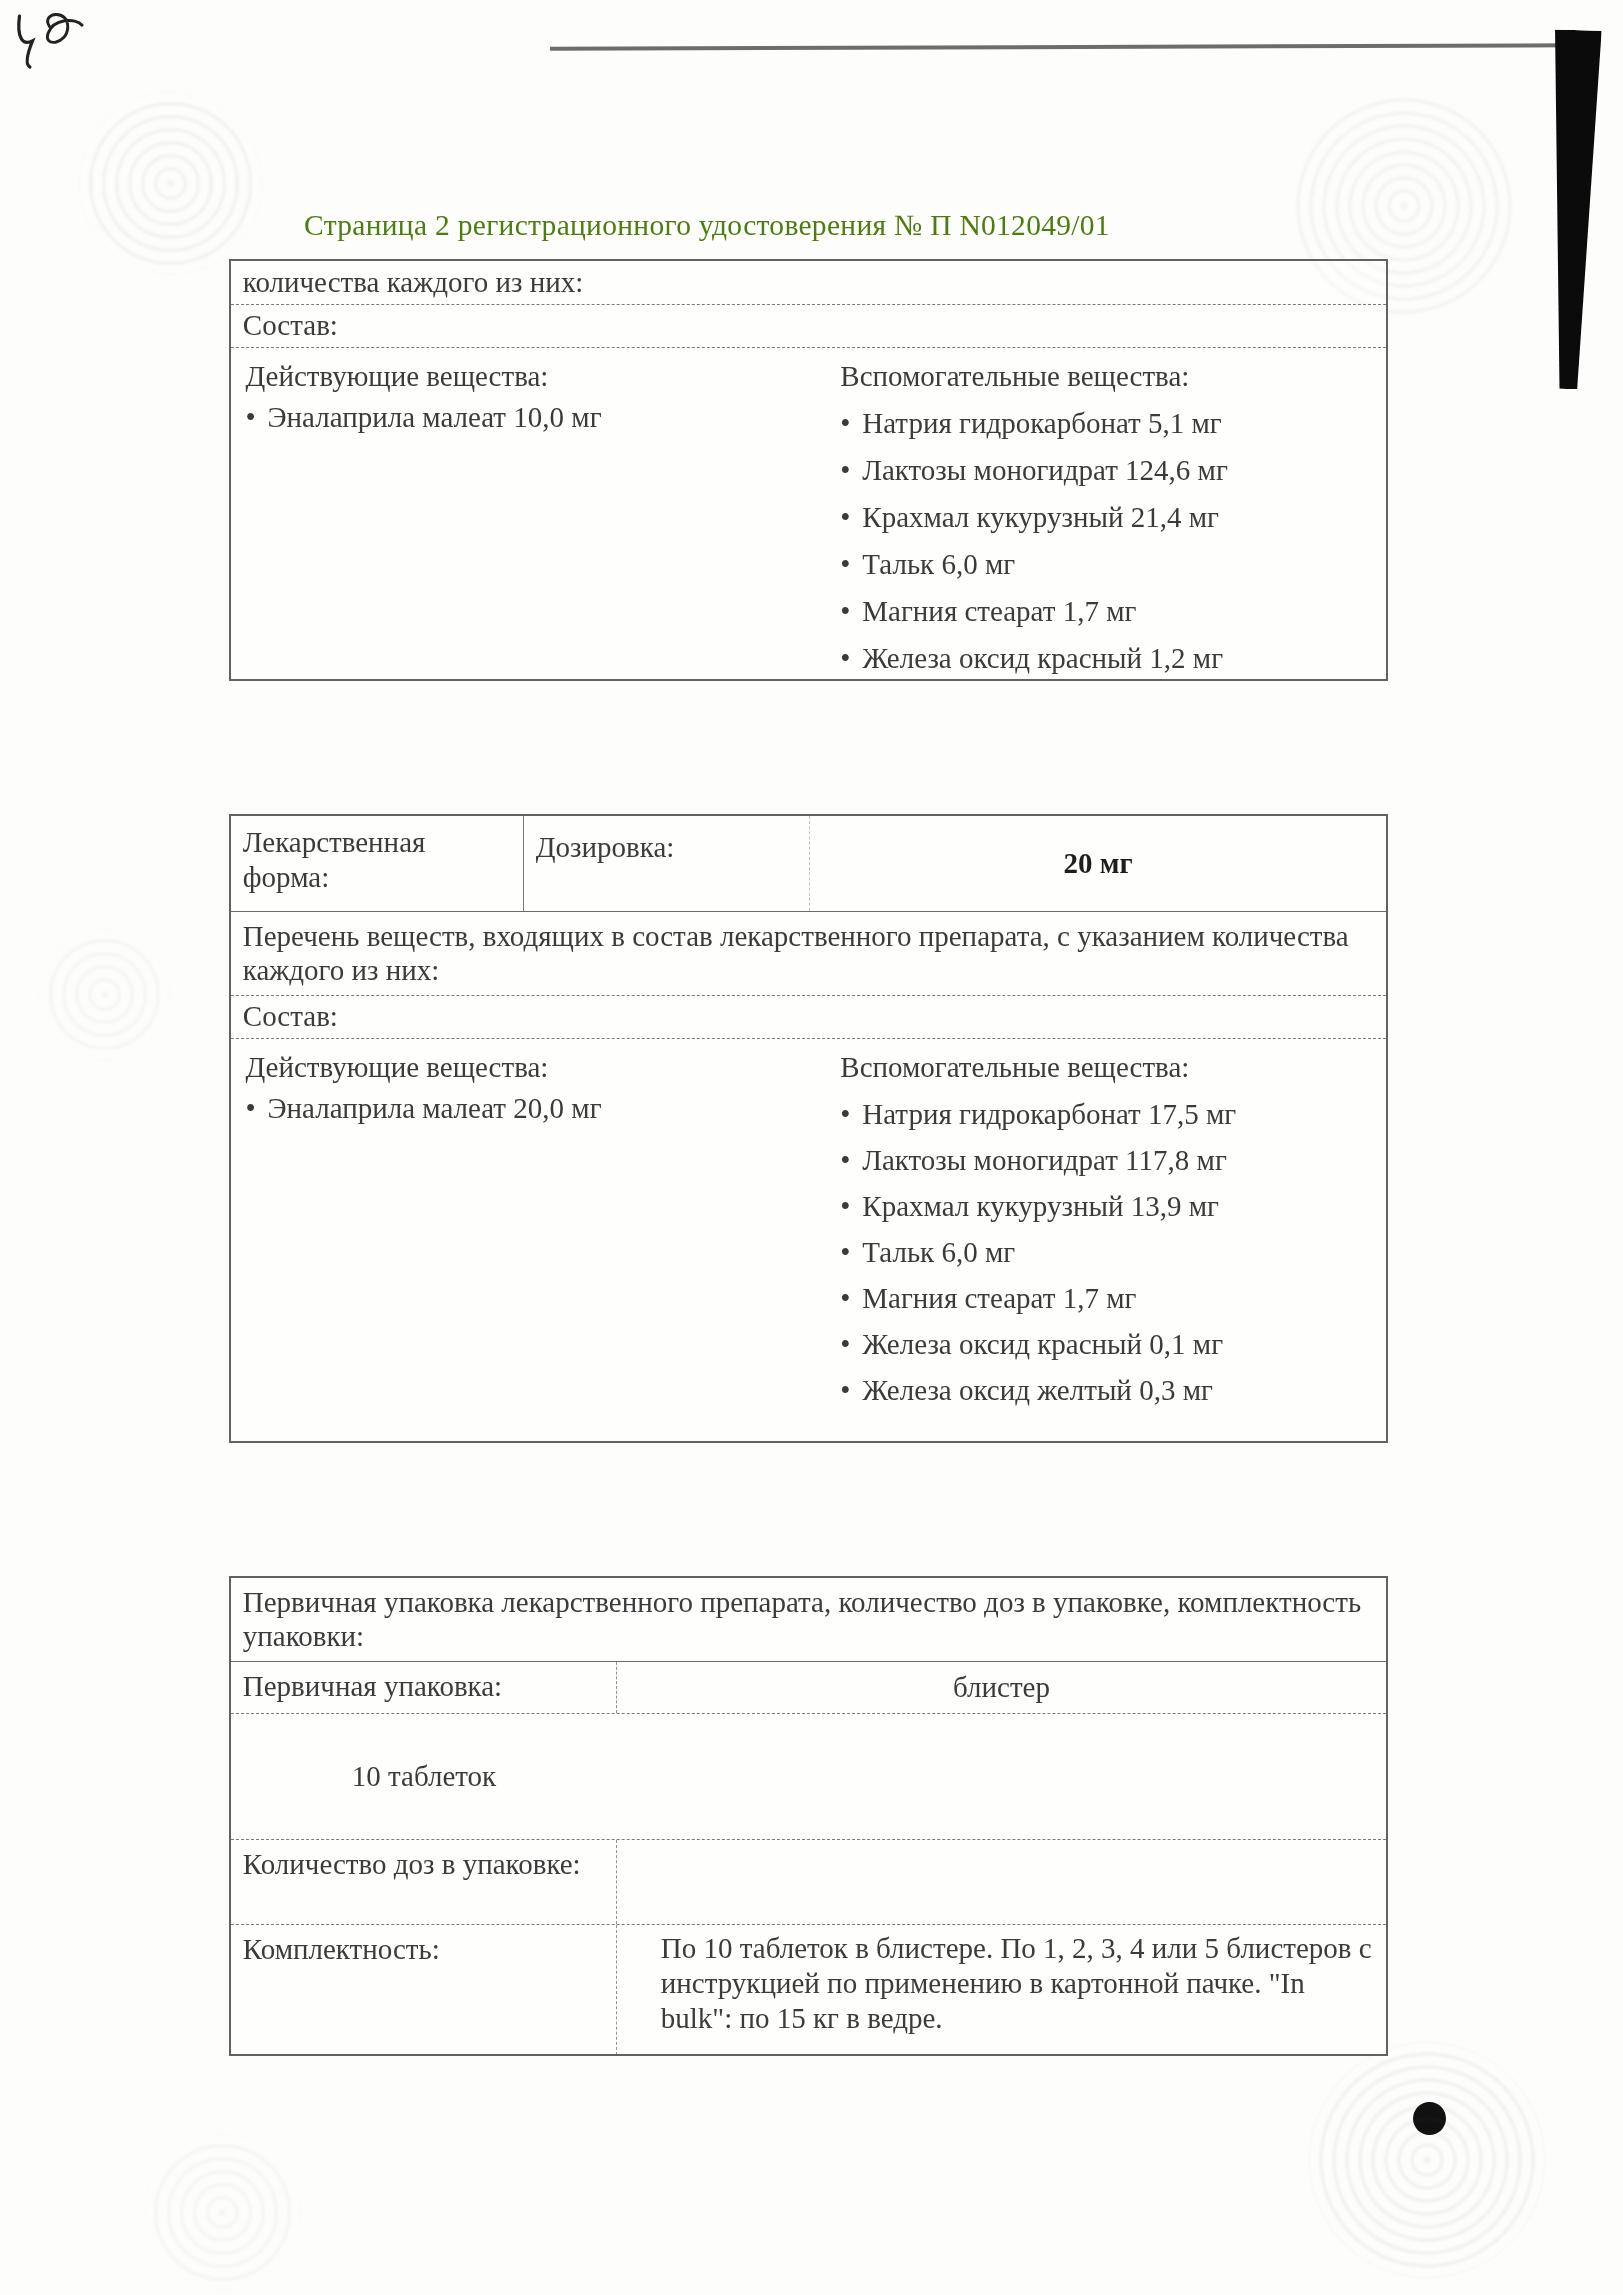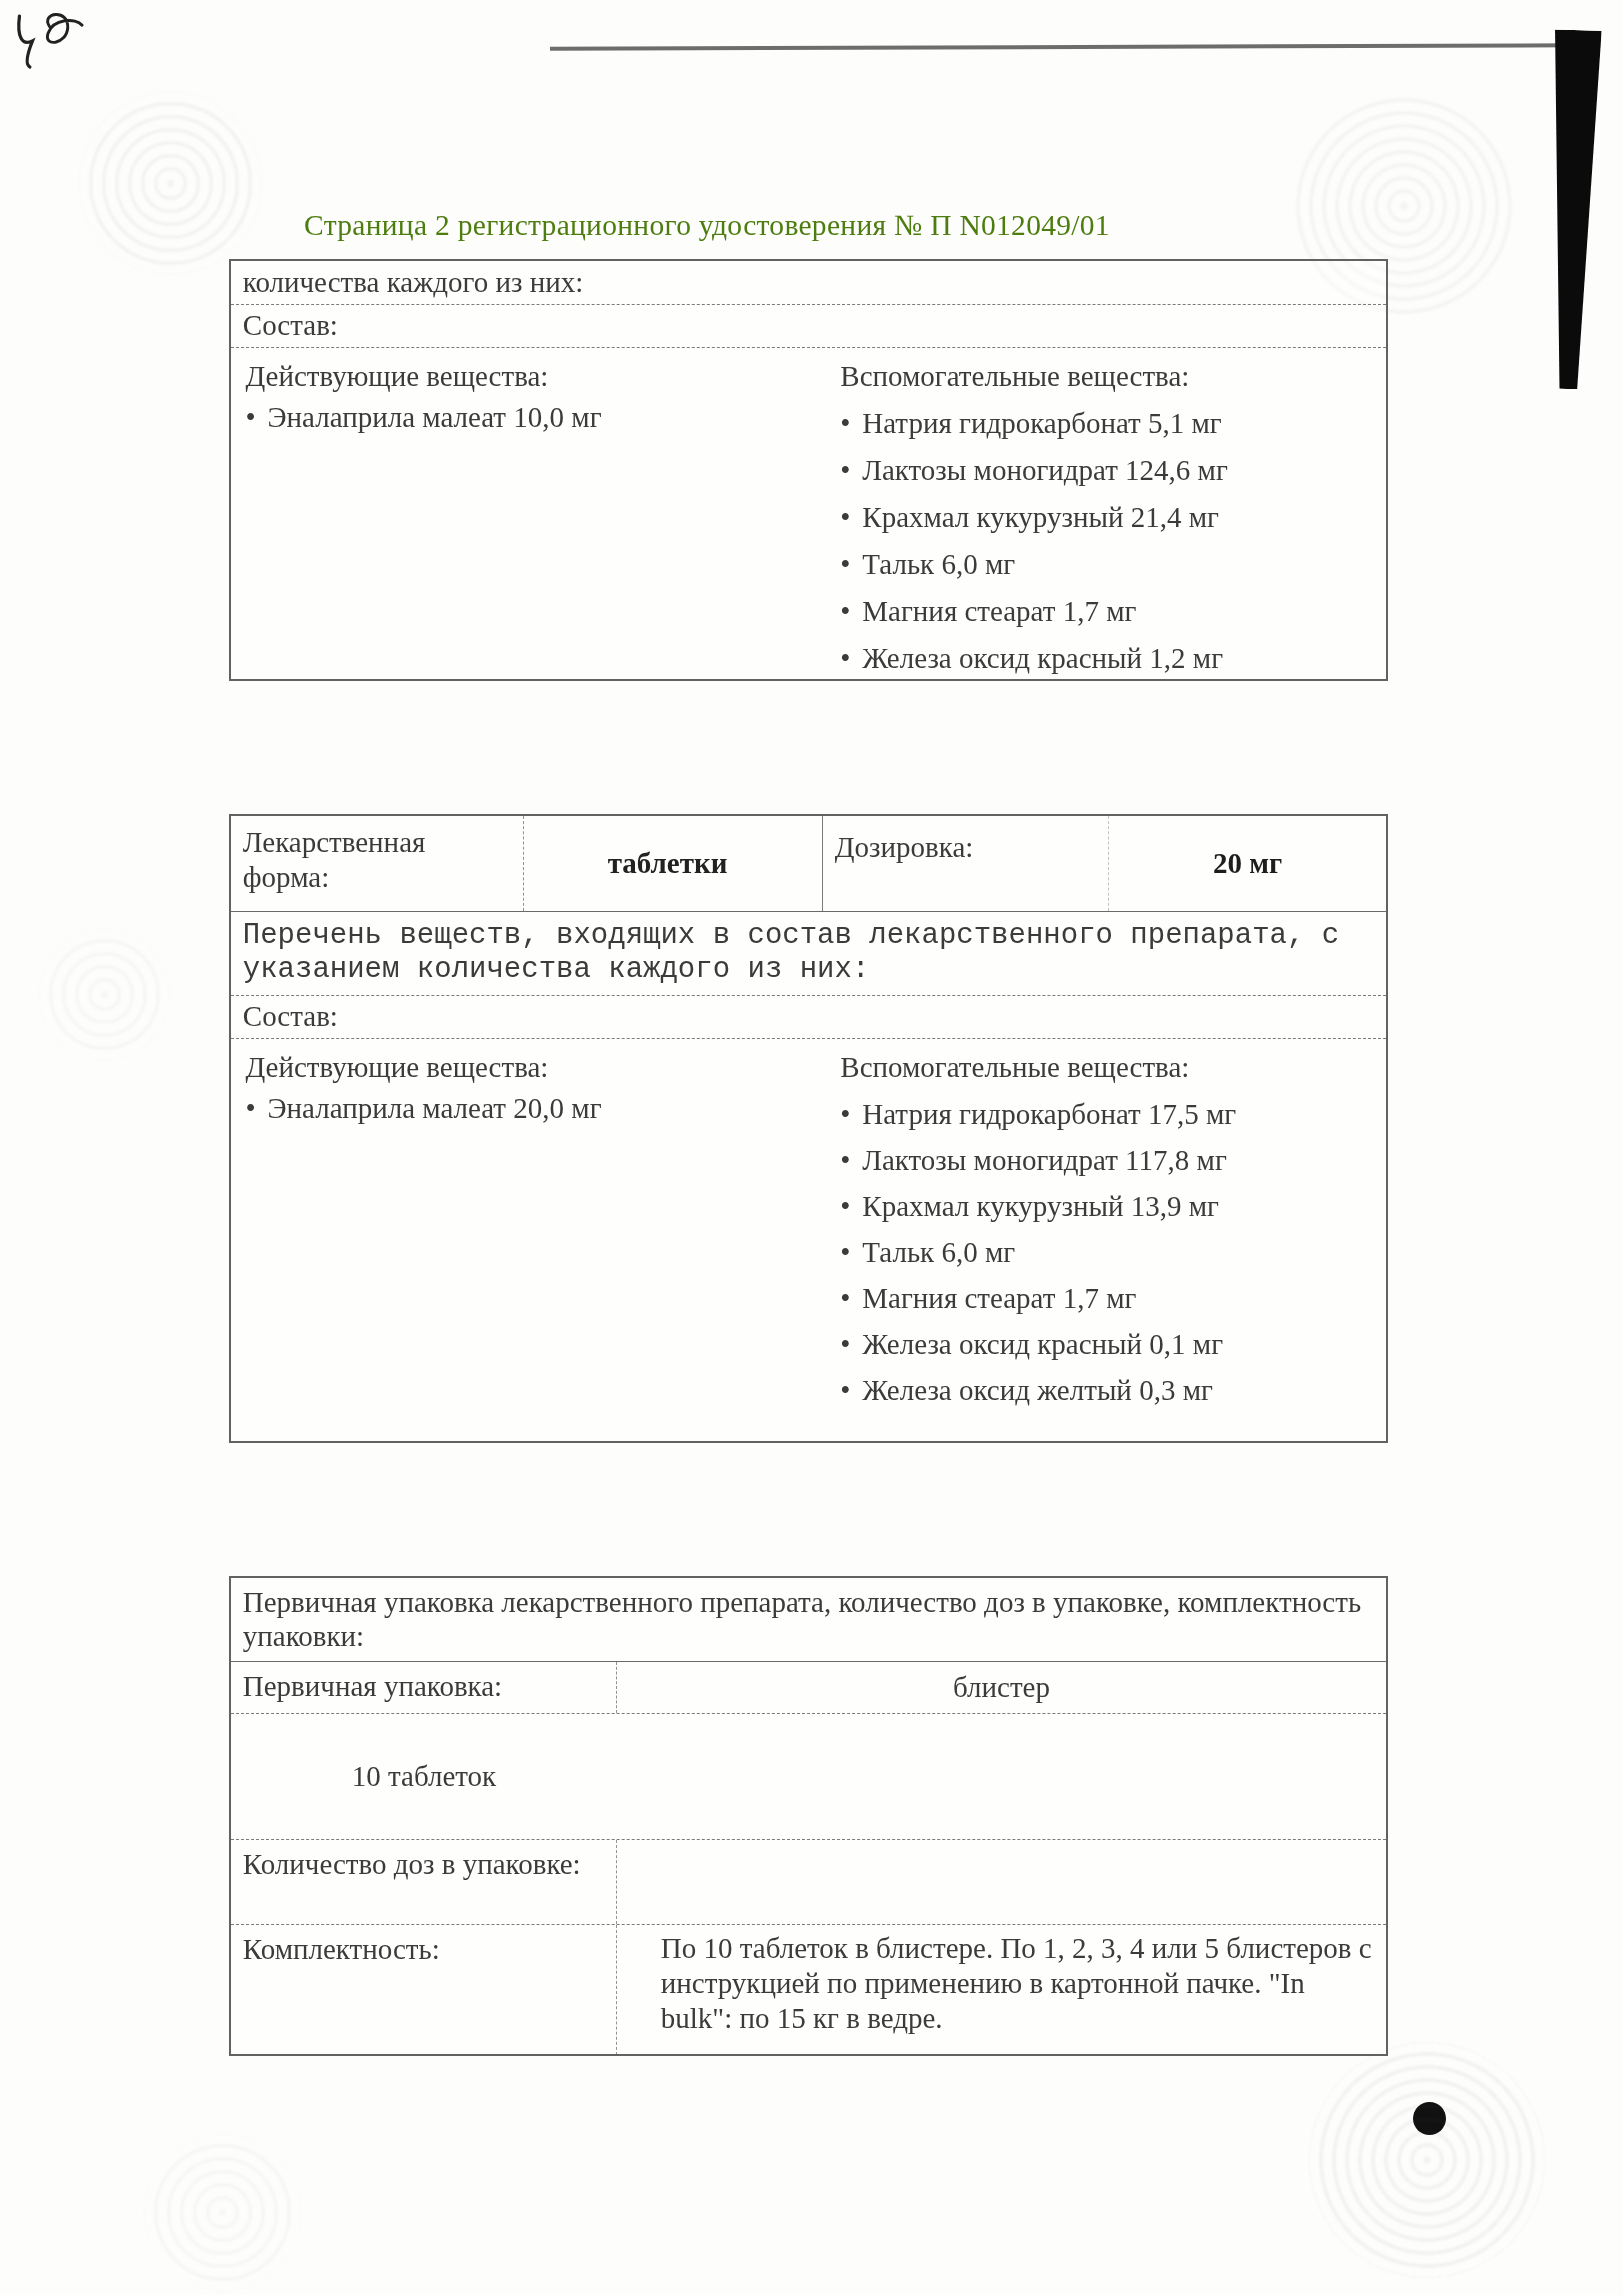--- a/index.html
+++ b/index.html
@@ -132,25 +132,24 @@
             <span class="bullet">•</span>
             <span>Железа оксид красный 1,2 мг</span>
           </div>
       </div>
     </div>
   </div>
 
   <div class="doc-table" style="top:814px; height:629px;">
     <div class="form-row">
       <div class="cell fr-c1">Лекарственная форма:</div>
-      <div class="cell fr-c2">таблетки</div>
       <div class="cell fr-c3">Дозировка:</div>
       <div class="cell fr-c4">20 мг</div>
     </div>
-    <div class="t-row" style="padding-top:6.5px; padding-bottom:6.5px;font-family:Liberation Mono, monospace;">Перечень веществ, входящих в состав лекарственного препарата, с указанием количества каждого из них:</div>
+    <div class="t-row" style="padding-top:6.5px; padding-bottom:6.5px;">Перечень веществ, входящих в состав лекарственного препарата, с указанием количества каждого из них:</div>
     <div class="t-row">Состав:</div>
     <div class="cols">
       <div class="col-left">
         <div class="col-head">Действующие вещества:</div>
         <div class="li active-item">
           <span class="bullet">•</span>
           <span>Эналаприла малеат 20,0 мг</span>
         </div>
       </div>
       <div class="col-right lh70">

